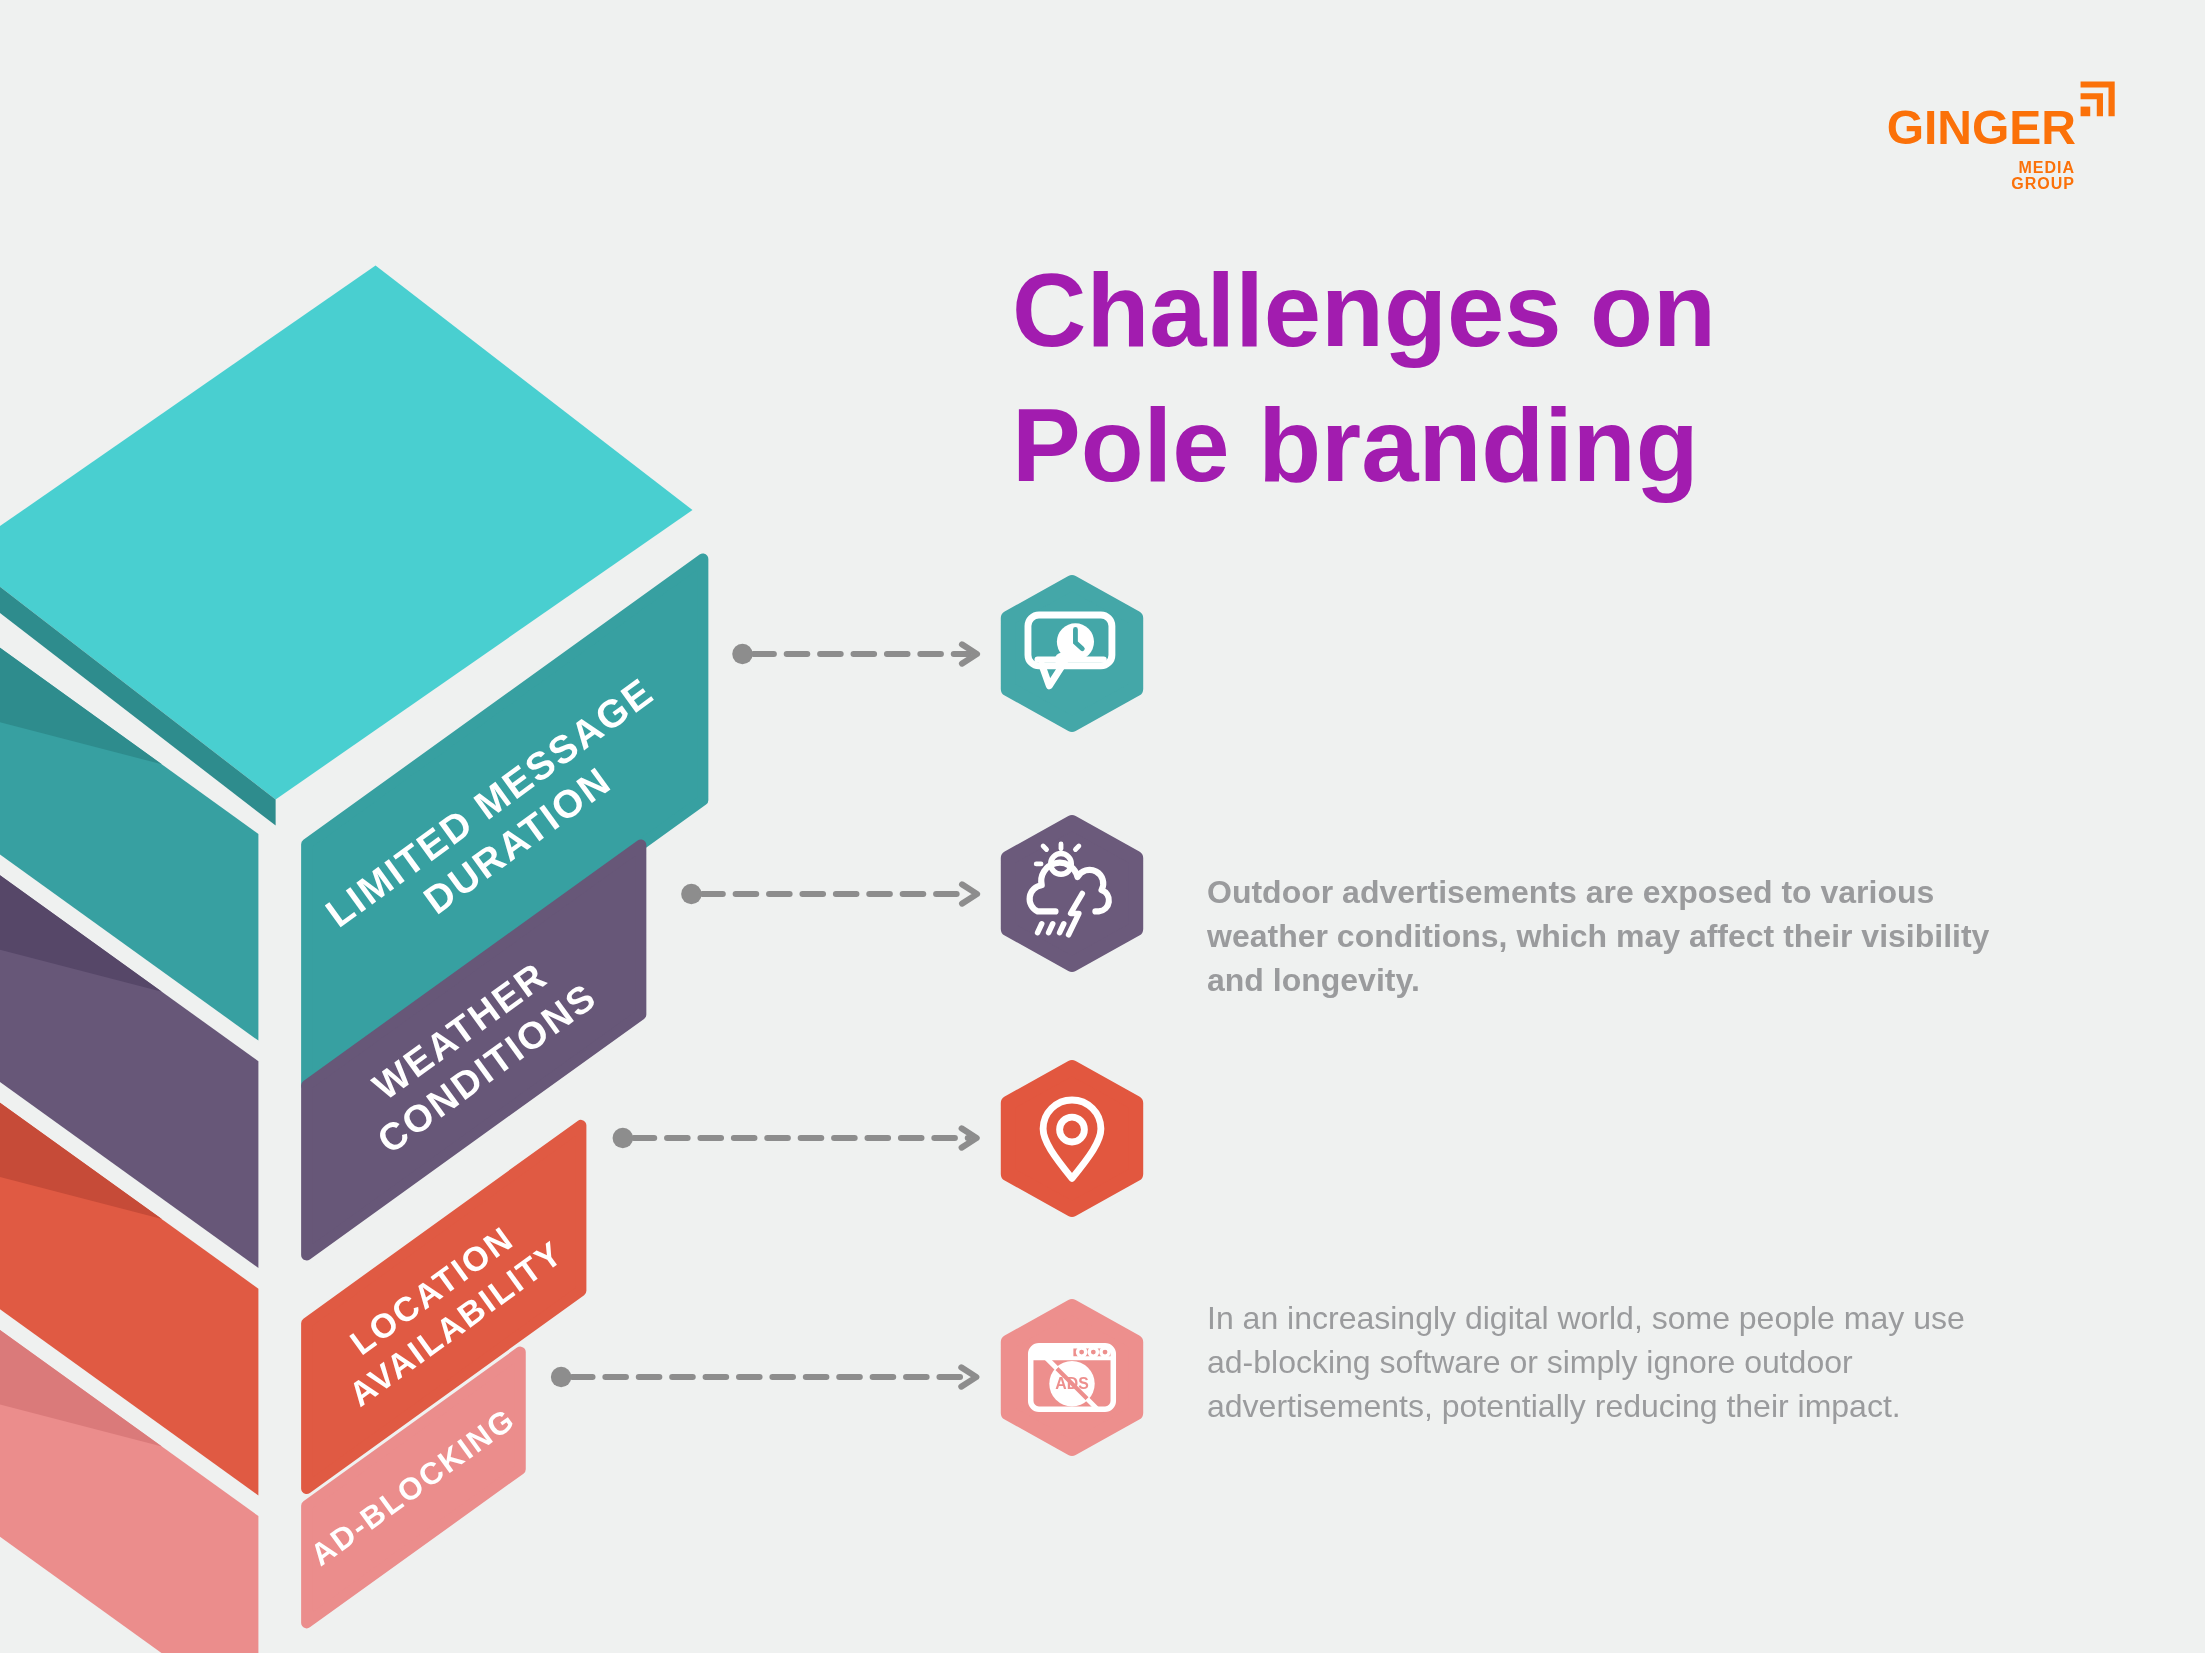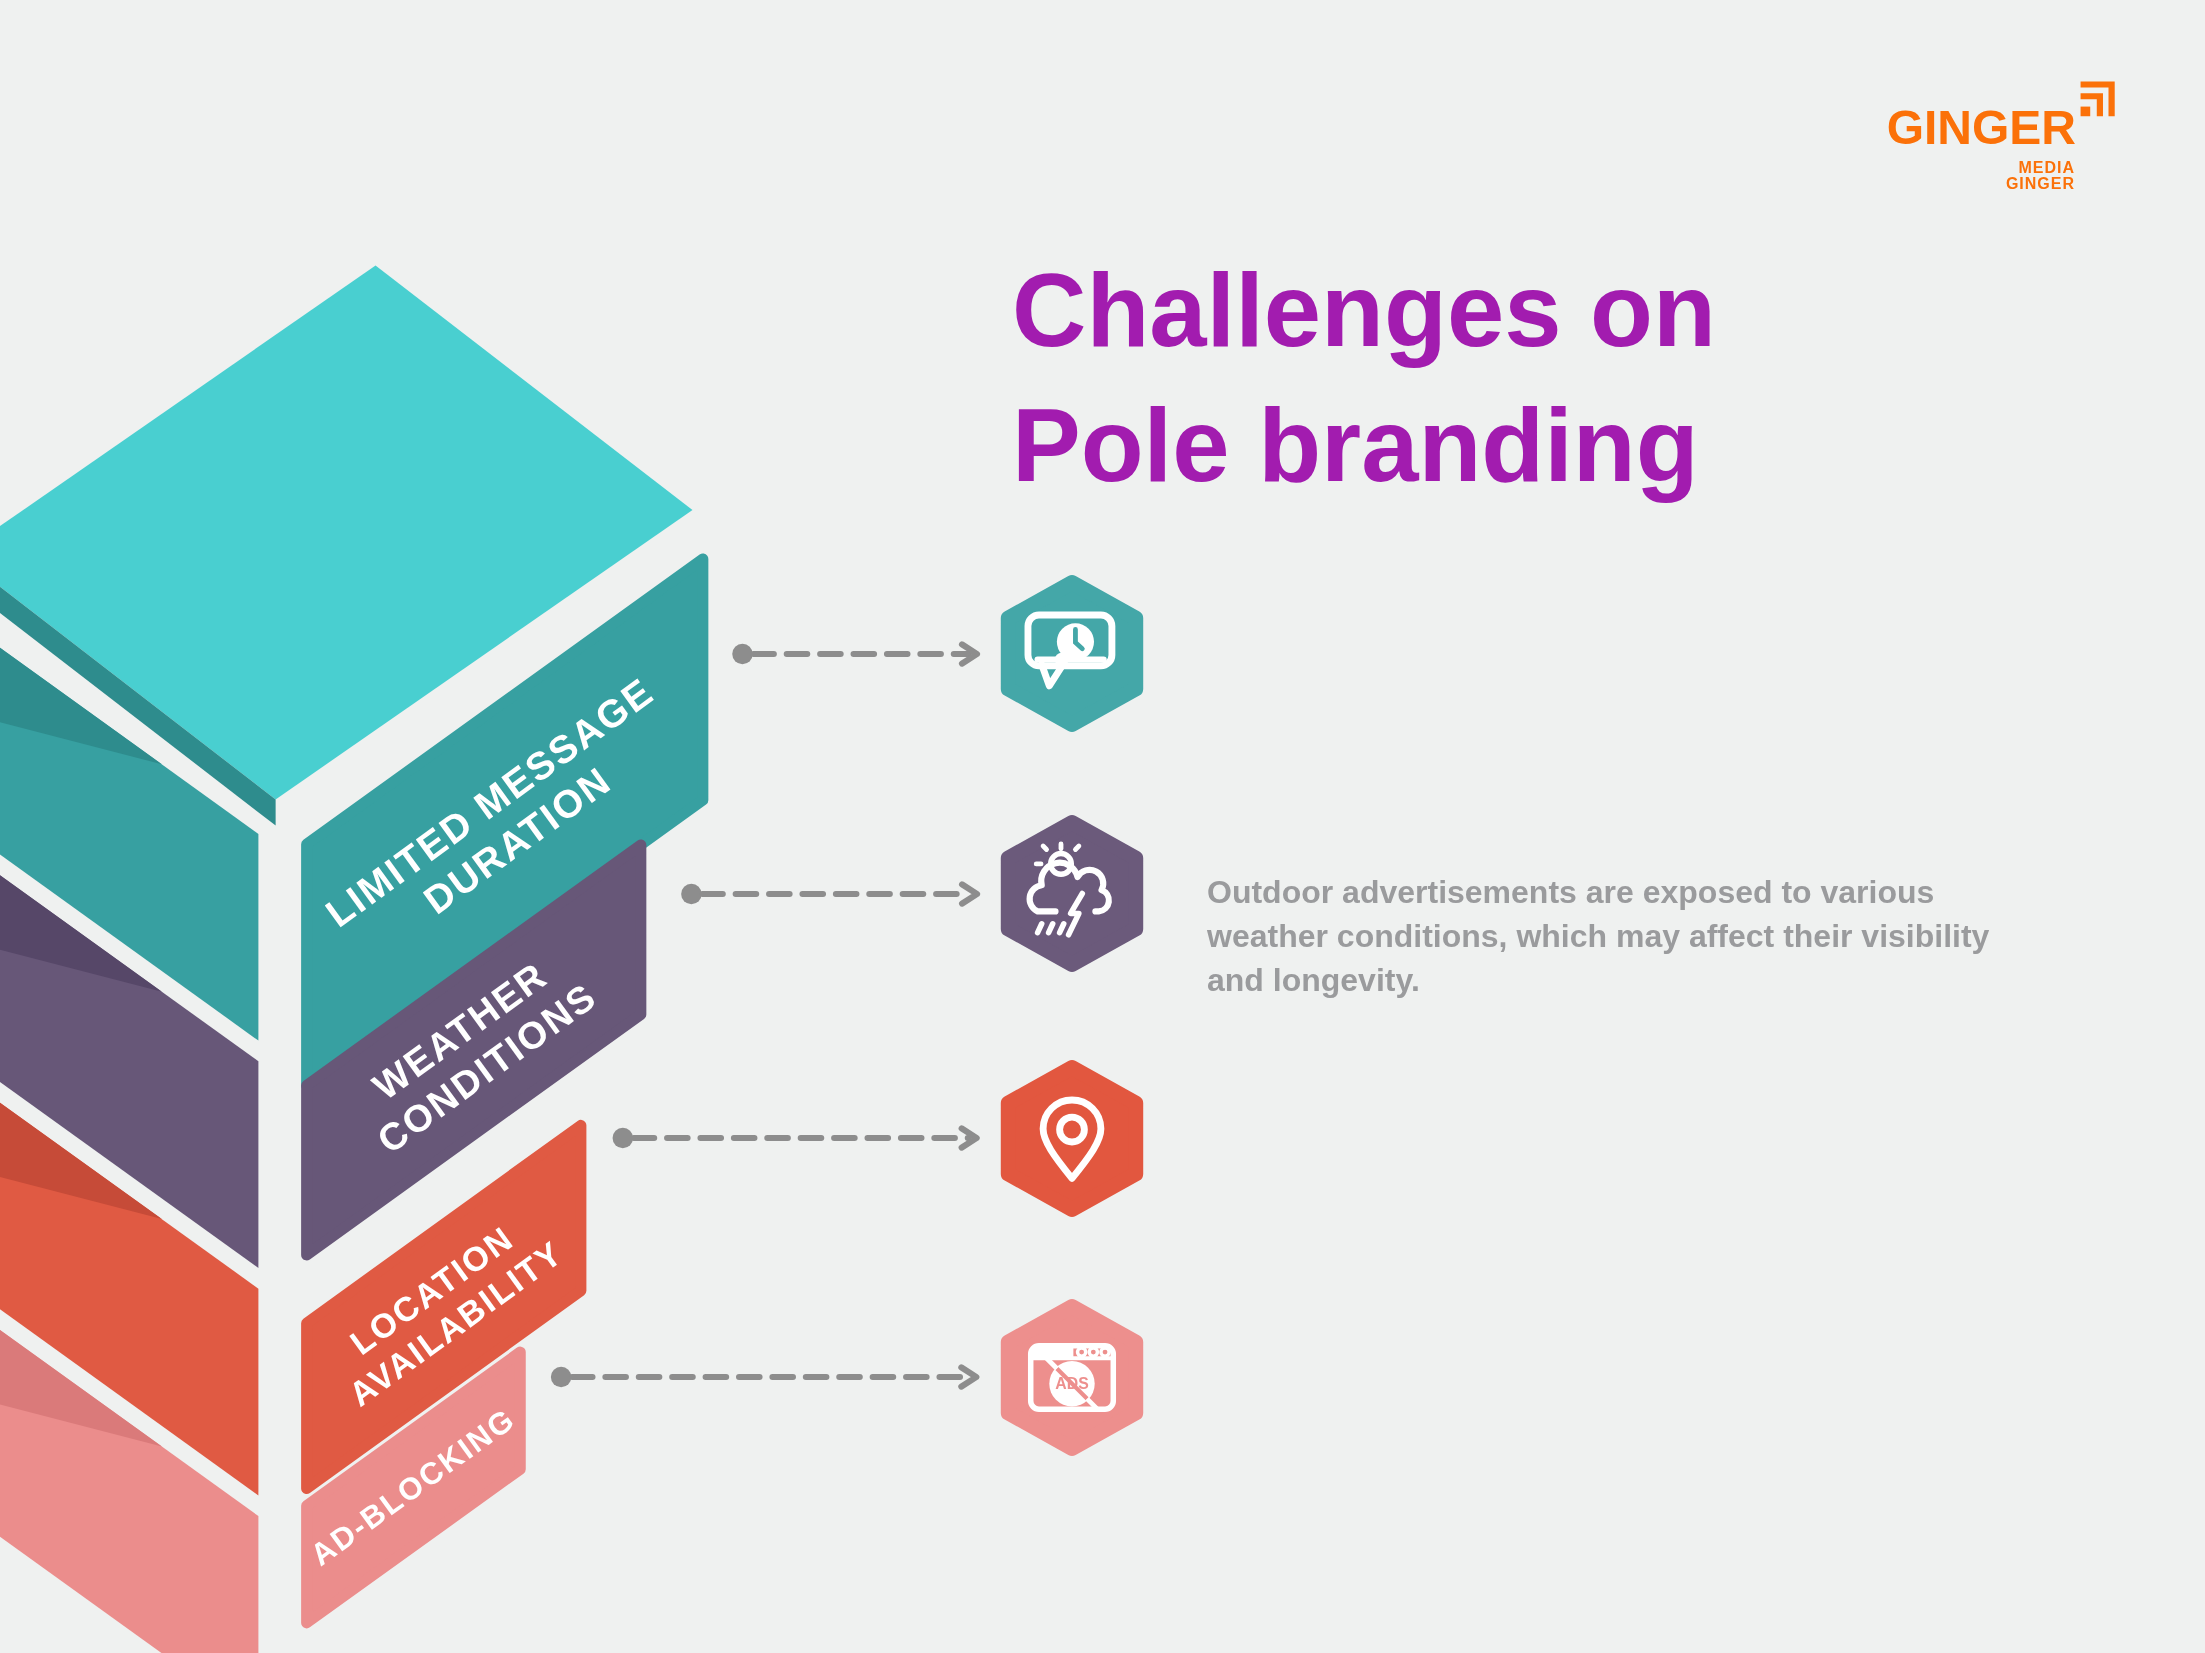--- a/index.html
+++ b/index.html
@@ -116,21 +116,21 @@
 
   <div id="logo">
     <svg id="logo-mark" width="39" height="40" viewBox="0 0 56 58">
       <g stroke="#FB7109" stroke-width="9" fill="none">
         <path d="M 2,8 H 47 V 54"></path>
         <path d="M 2,25 H 30 V 54"></path>
       </g>
       <rect x="2" y="40" width="14" height="14" fill="#FB7109"></rect>
     </svg>
     <div id="logo-brand">GINGER</div>
-    <div id="logo-tagline">MEDIA GINGER</div>
+    <div id="logo-tagline">MEDIA GROUP</div>
   </div>
 
   <div id="page-title">
     <div>Challenges on</div>
     <div>Pole branding</div>
   </div>
 
   <svg class="connector" style="left:730px;top:639px;" width="269" height="30" viewBox="0 0 390 44">
     <circle cx="16" cy="22" r="15" fill="#8D8D8D"></circle>
     <line x1="32" y1="22" x2="348" y2="22" stroke="#8D8D8D" stroke-width="9" stroke-dasharray="30 19" stroke-linecap="round"></line>
@@ -211,15 +211,16 @@
       </g>
       <circle cx="0" cy="9" r="33" fill="#fff"></circle>
       <text x="0" y="17" text-anchor="middle" font-family="Liberation Sans, sans-serif" font-size="23" font-weight="bold" fill="currentColor">ADS</text>
       <line x1="-22" y1="-13" x2="22" y2="31" stroke="currentColor" stroke-width="6"></line>
       <line x1="-38" y1="-29" x2="-22" y2="-13" stroke="#fff" stroke-width="7"></line>
       <line x1="22" y1="31" x2="38" y2="47" stroke="#fff" stroke-width="7"></line>
     </svg>
   </div>
 
   <div class="desc" id="desc-2"> Outdoor advertisements are exposed to various weather conditions, which may affect their visibility and longevity.</div>
+  <div class="desc" id="desc-4">In an increasingly digital world, some people may use ad-blocking software or simply ignore outdoor advertisements, potentially reducing their impact.</div>
 
 </div>
 
 
 </body></html>

